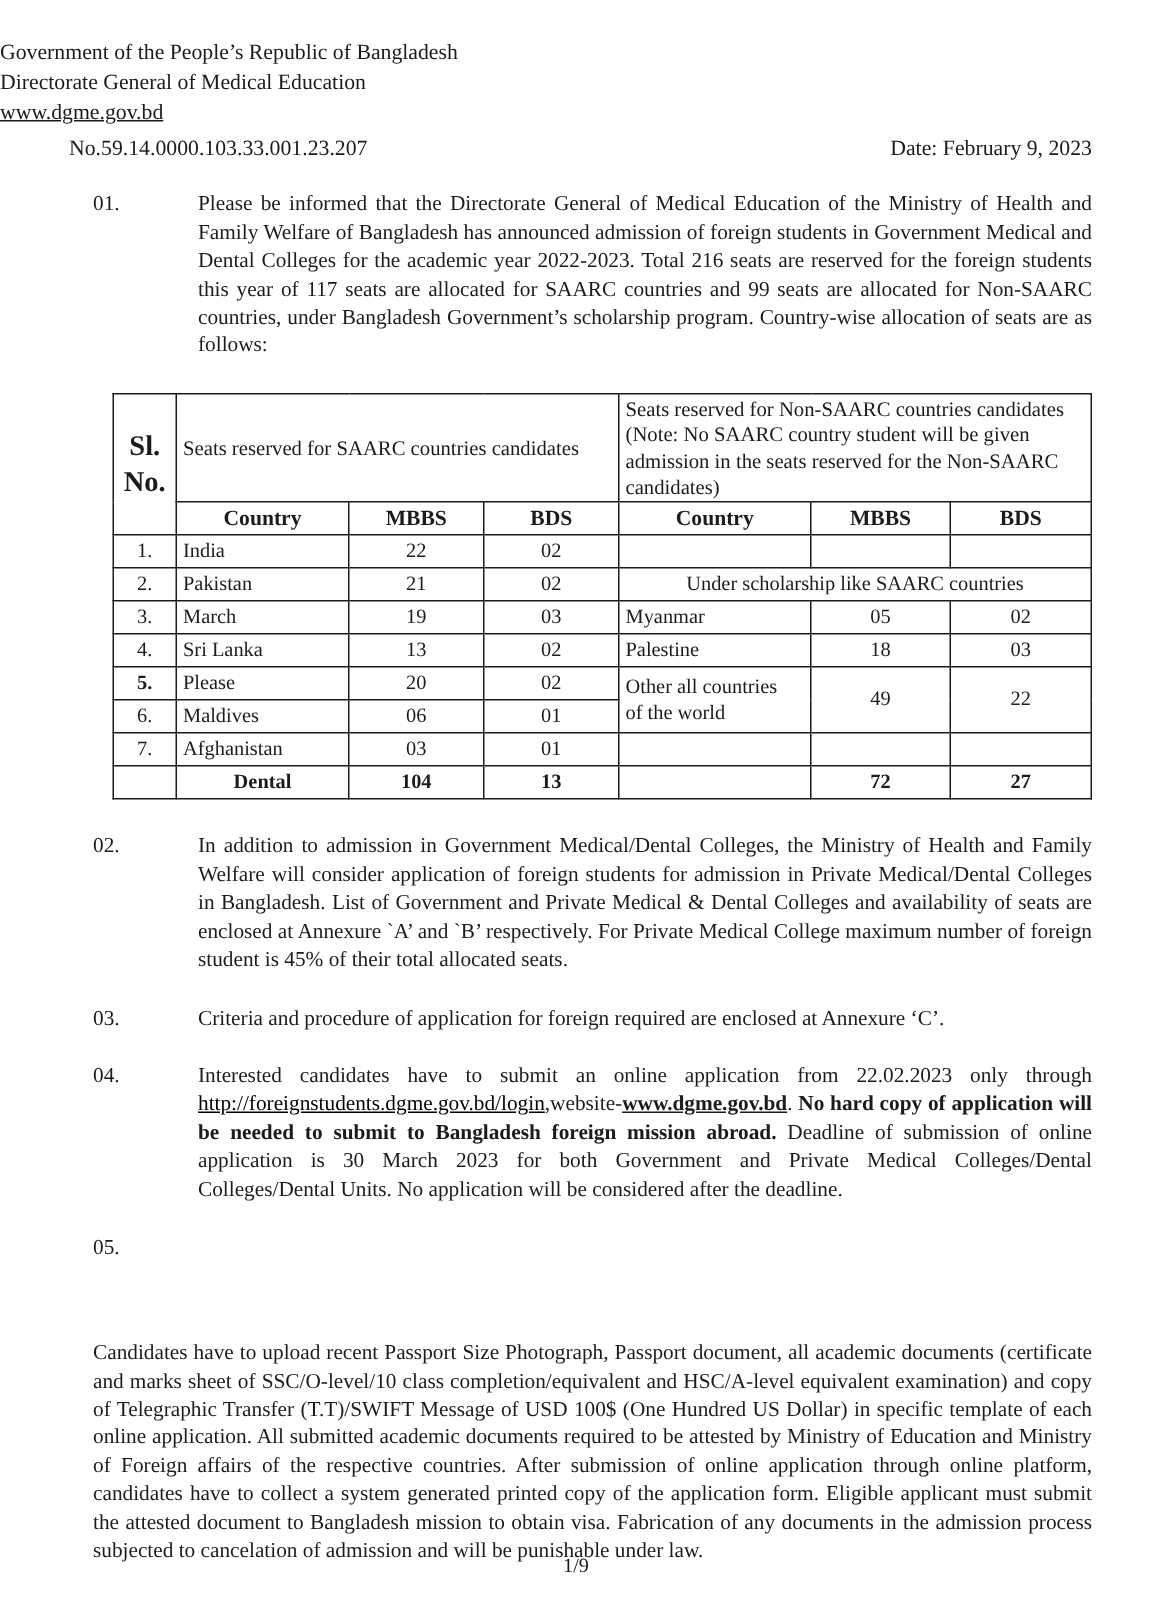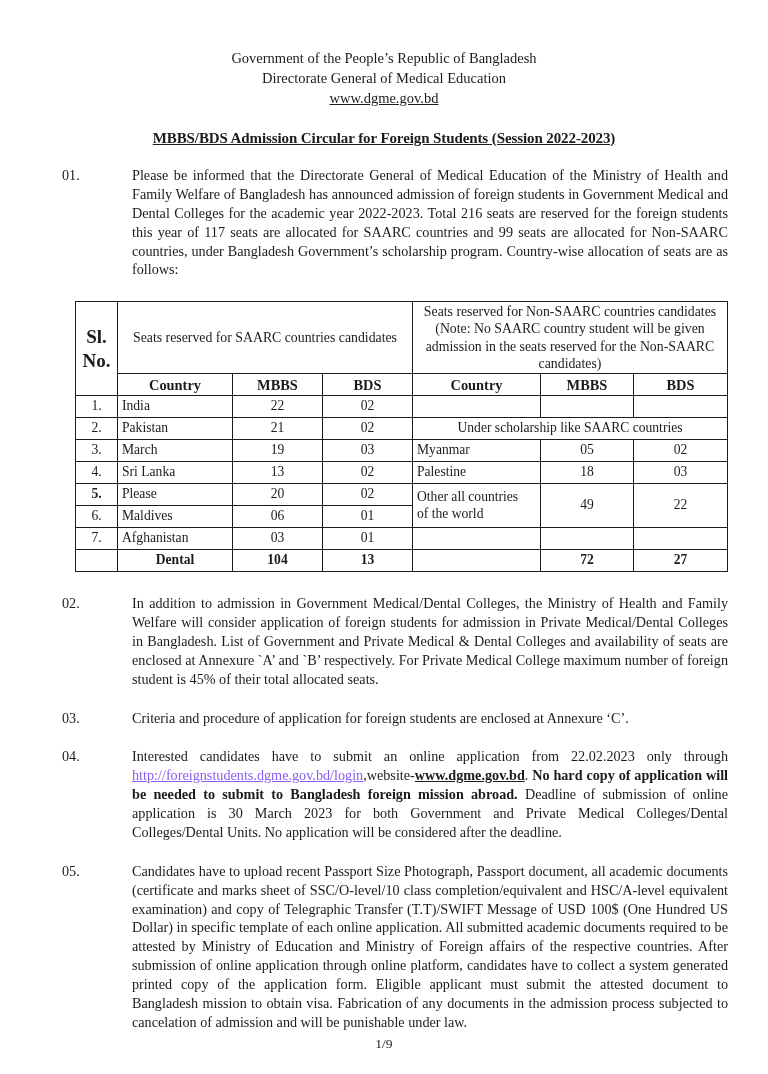--- a/index.html
+++ b/index.html
@@ -6,21 +6,21 @@
   body{
     width:768px;height:1074px;
     background:#ffffff;
     font-family:"Liberation Serif","DejaVu Serif",serif;
     color:#1b1b1b;
     -webkit-font-smoothing:antialiased;
   }
   .page{position:relative;width:768px;height:1074px;box-sizing:border-box;}
 
   
-  .letterhead{text-align:center;padding-top:48px;line-height:1.38;font-size:14.5px;}
+  .letterhead{padding-top:25px;line-height:1.38;font-size:14.5px;}
   .letterhead div{white-space:nowrap;}
   .site-url{text-decoration:underline;}
 
   .memoline{
     margin-top:6px;
     padding:0 40px 0 46px;
     display:flex;justify-content:space-between;align-items:baseline;
     font-size:14.5px;
   }
 
@@ -40,23 +40,23 @@
     font-size:14.2px;
     line-height:1.33;
     gap:44px;
   }
   .clause .num{width:26px;flex:0 0 26px;}
   .clause .body{flex:1;text-align:justify;text-justify:inter-word;}
   .clause.p1{margin-top:19px;}
   .clause.p2{margin-top:22px;}
   .clause.p3{margin-top:20px;font-family:Liberation Serif, serif;}
   .clause.p4{margin-top:20px;}
-  .clause.p5{margin-top:20px;}
+  .clause.p5{margin-top:20px;flex-direction:column;}
   .clause .body b{font-weight:bold;}
-  a.link{color:#8b5cf6;text-decoration:underline;}
+  a.link{color:#000000;text-decoration:underline;}
   .ul{text-decoration:underline;}
 
   
   .tablewrap{margin:22px 41px 0 75px;}
   table.seats{
     width:652px;
     border-collapse:collapse;
     font-size:13.6px;
     table-layout:fixed;
   }
@@ -67,21 +67,21 @@
     line-height:1.25;
     height:19px;
   }
   .c-sl{width:42px;text-align:center;}
   .c-country{width:115px;}
   .c-mbbs{width:90px;text-align:center;}
   .c-bds{width:90px;text-align:center;}
   .c-country2{width:128px;}
   .c-mbbs2{width:93px;text-align:center;}
   .c-bds2{width:94px;text-align:center;}
-  .hdr-main{text-align:center;font-size:13.8px;padding:6px 7px;line-height:1.3;}
+  .hdr-main{text-align:left;font-size:13.8px;padding:6px 7px;line-height:1.3;}
   .hdr-sl{text-align:center;font-weight:bold;font-size:19px;}
   .hdr-sub{text-align:center;font-weight:bold;font-size:14.4px;height:22px;}
   .b{font-weight:bold;}
   .ctr{text-align:center;}
   .tall{height:40px;}
 
   
   .pagefoot{
     position:absolute;left:0;right:0;bottom:22px;
     text-align:center;font-size:13.5px;
@@ -91,22 +91,25 @@
 <body>
 
 <div class="page">
 
   <div class="letterhead">
     <div>Government of the People’s Republic of Bangladesh</div>
     <div>Directorate General of Medical Education</div>
     <div><span class="site-url">www.dgme.gov.bd</span></div>
   </div>
 
-
-  <div class="doc-title">MBBS/BDS Admission Circular for Foreign Students (Session 2022-2023)</div>
+  <div class="memoline">
+    <span>No.59.14.0000.103.33.001.23.207</span>
+    <span>Date: February 9, 2023</span>
+  </div>
+
 
   <div class="clause p1">
     <span class="num">01.</span>
     <span class="body">Please be informed that the Directorate General of Medical Education of the Ministry of Health and Family Welfare of Bangladesh has announced admission of foreign students in Government Medical and Dental Colleges for the academic year 2022-2023. Total 216 seats are reserved for the foreign students this year of 117 seats are allocated for SAARC countries and 99 seats are allocated for Non-SAARC countries, under Bangladesh Government’s scholarship program. Country-wise allocation of seats are as follows:</span>
   </div>
 
   <div class="tablewrap">
     <table class="seats">
       <colgroup>
         <col class="c-sl">
@@ -216,21 +219,21 @@
     </table>
   </div>
 
   <div class="clause p2">
     <span class="num">02.</span>
     <span class="body">In addition to admission in Government Medical/Dental Colleges, the Ministry of Health and Family Welfare will consider application of foreign students for admission in Private Medical/Dental Colleges in Bangladesh. List of Government and Private Medical &amp; Dental Colleges and availability of seats are enclosed at Annexure `A’ and `B’ respectively. For Private Medical College maximum number of foreign student is 45% of their total allocated seats.</span>
   </div>
 
   <div class="clause p3">
     <span class="num">03.</span>
-    <span class="body" style="text-align:left">Criteria and procedure of application for foreign students are enclosed at Annexure ‘C’.</span>
+    <span class="body" style="text-align:left">Criteria and procedure of application for foreign required are enclosed at Annexure ‘C’.</span>
   </div>
 
   <div class="clause p4">
     <span class="num">04.</span>
     <span class="body"><span>Interested candidates have to submit an online application from 22.02.2023 only through </span><a class="link" href="#">http://foreignstudents.dgme.gov.bd/login</a><span>,website-</span><b class="ul">www.dgme.gov.bd</b><span>. </span><b>No hard copy of application will be needed to submit to Bangladesh foreign mission abroad.</b><span> Deadline of submission of online application is 30 March 2023 for both Government and Private Medical Colleges/Dental Colleges/Dental Units. No application will be considered after the deadline.</span></span>
   </div>
 
   <div class="clause p5">
     <span class="num">05.</span>
     <span class="body">Candidates have to upload recent Passport Size Photograph, Passport document, all academic documents (certificate and marks sheet of SSC/O-level/10 class completion/equivalent and HSC/A-level equivalent examination) and copy of Telegraphic Transfer (T.T)/SWIFT Message of USD 100$ (One Hundred US Dollar) in specific template of each online application. All submitted academic documents required to be attested by Ministry of Education and Ministry of Foreign affairs of the respective countries. After submission of online application through online platform, candidates have to collect a system generated printed copy of the application form. Eligible applicant must submit the attested document to Bangladesh mission to obtain visa. Fabrication of any documents in the admission process subjected to cancelation of admission and will be punishable under law.</span>

